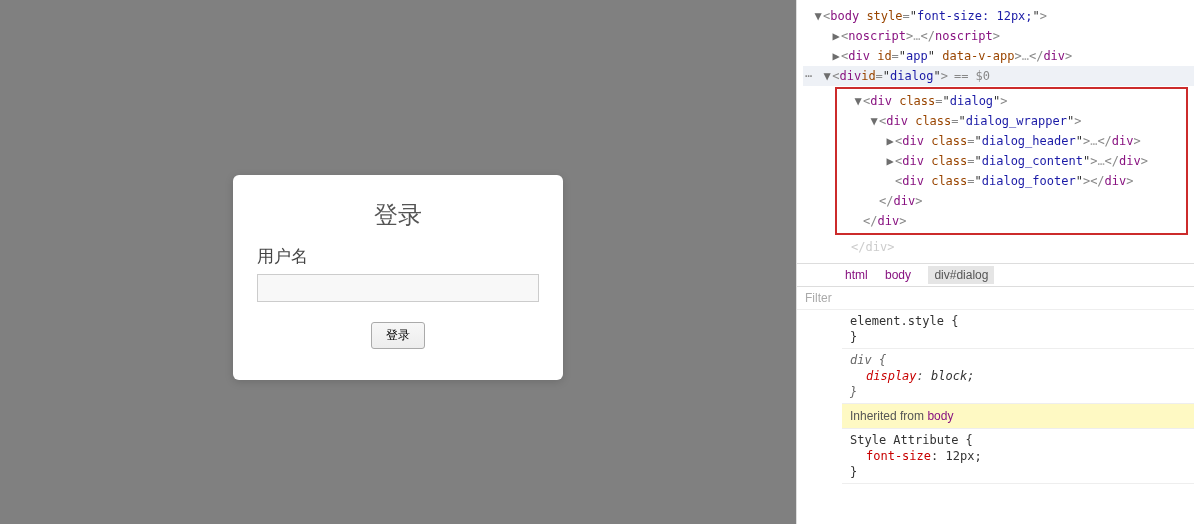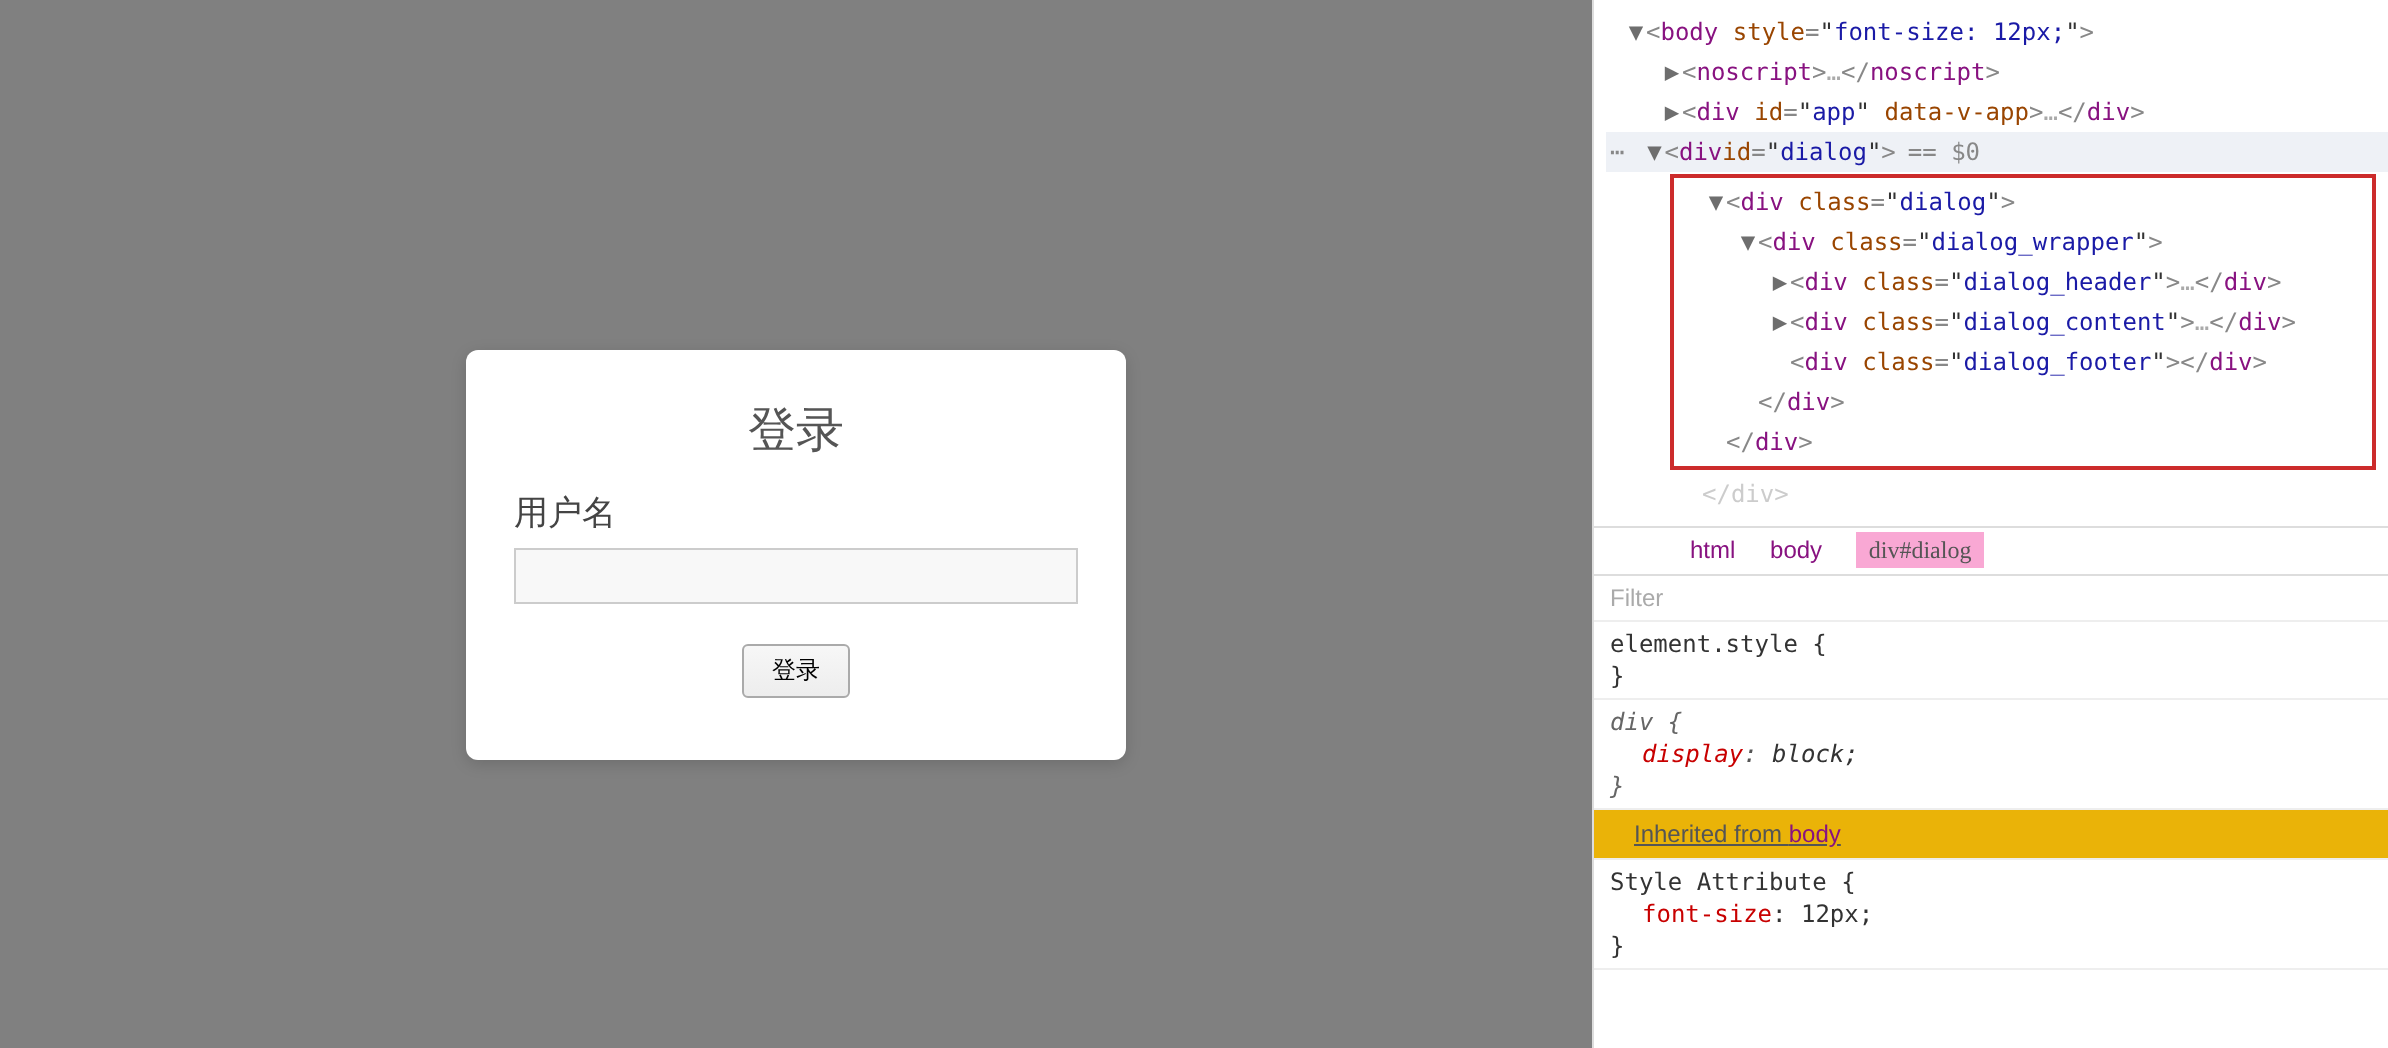--- a/index.html
+++ b/index.html
@@ -101,46 +101,45 @@
     }
     .breadcrumb {
       border-top: 1px solid #ddd;
       border-bottom: 1px solid #ddd;
       padding: 4px 8px;
       font-size: 12px;
       color: #555;
       font-family: -apple-system, Arial, sans-serif;
     }
     .breadcrumb span { margin-right: 14px; cursor: pointer; }
-    .breadcrumb .sel { background: #f9a8d4; padding: 2px 6px; font-family: Liberation Serif, serif; }
+    .breadcrumb .sel { background: #e5e5e5; padding: 2px 6px; }
     .styles-tabs {
       display: flex;
       border-bottom: 1px solid #ddd;
       font-family: -apple-system, Arial, sans-serif;
       font-size: 12px;
       padding: 0 6px;
       gap: 18px;
     }
     .styles-tabs .tab { padding: 6px 2px; color: #555; cursor:pointer;}
     .styles-tabs .tab.active { color: #333; border-bottom: 2px solid #1a73e8; }
     .filter-row {
       border-bottom: 1px solid #eee;
       padding: 4px 8px;
       color: #aaa;
       font-family: -apple-system, Arial, sans-serif;
     }
-    .styles-pane { padding: 0; line-height: 16px; font-size: 12px; }
+    .styles-pane { padding: 0; line-height: 16px; font-size: 12px; margin-left: 45px; }
     .rule-block { padding: 3px 8px; border-bottom: 1px solid #eee; }
     .rule-block.inherit-head {
-      background: #eab308;
+      background: #fef9c3;
       color: #555;
       font-family: -apple-system, Arial, sans-serif;
       font-style: normal;
-      padding: 4px 20px;
-      text-decoration: underline;
+      padding: 4px 8px;
     }
     .sel-text { color: #333; }
     .ital { font-style: italic; color: #555;}
     .prop-name { color: #c80000; font-style: italic;}
     .prop-val { color: #333; font-style: italic; text-align: right;}
     .sel-div-ital { font-style: italic; color: #666;}
     .purple-body { color: #881280; font-family: -apple-system, Arial, sans-serif;}
   </style>
 </head>
 <body>

